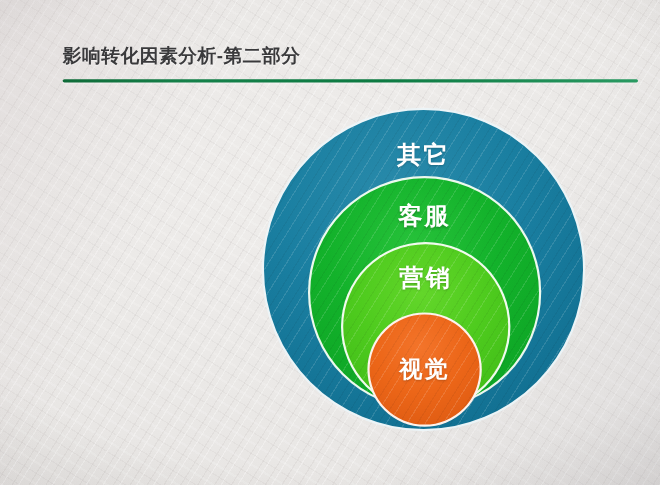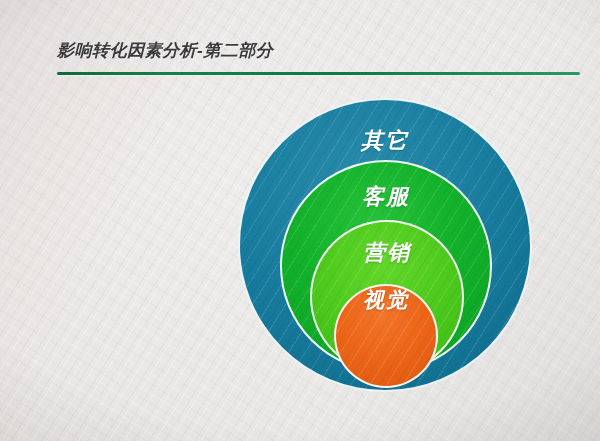--- a/index.html
+++ b/index.html
@@ -11,21 +11,20 @@
   body {
     font-family: "Liberation Sans", "DejaVu Sans", sans-serif;
   }
 
   .slide-photo {
     position: relative;
     width: 600px;
     height: 441px;
     overflow: hidden;
     background: #ec4899;
-    font-style: italic;
   }
 
   
   .paper-base {
     position: absolute;
     inset: 0;
     background:
       radial-gradient(125% 100% at 50% 40%, #efedeb 0%, #e9e7e5 55%, #dedbd9 100%);
   }
   .paper-grain {
@@ -170,20 +169,21 @@
     z-index: 3;
   }
   .ring-3 .ring-label { margin-top: 16px; }
 
   
   .ring-4 {
     left: 102px; top: 192px;
     width: 104px; height: 104px;
     background: radial-gradient(82% 82% at 46% 30%, #f3742a 0%, #ec6618 50%, #dd5a12 100%);
     z-index: 4;
+    align-items: center;
   }
   .ring-4 .ring-label {
     margin-top: 0;
     font-size: 21px;
   }
 </style>
 </head>
 <body>
 
 <div class="slide-photo">

